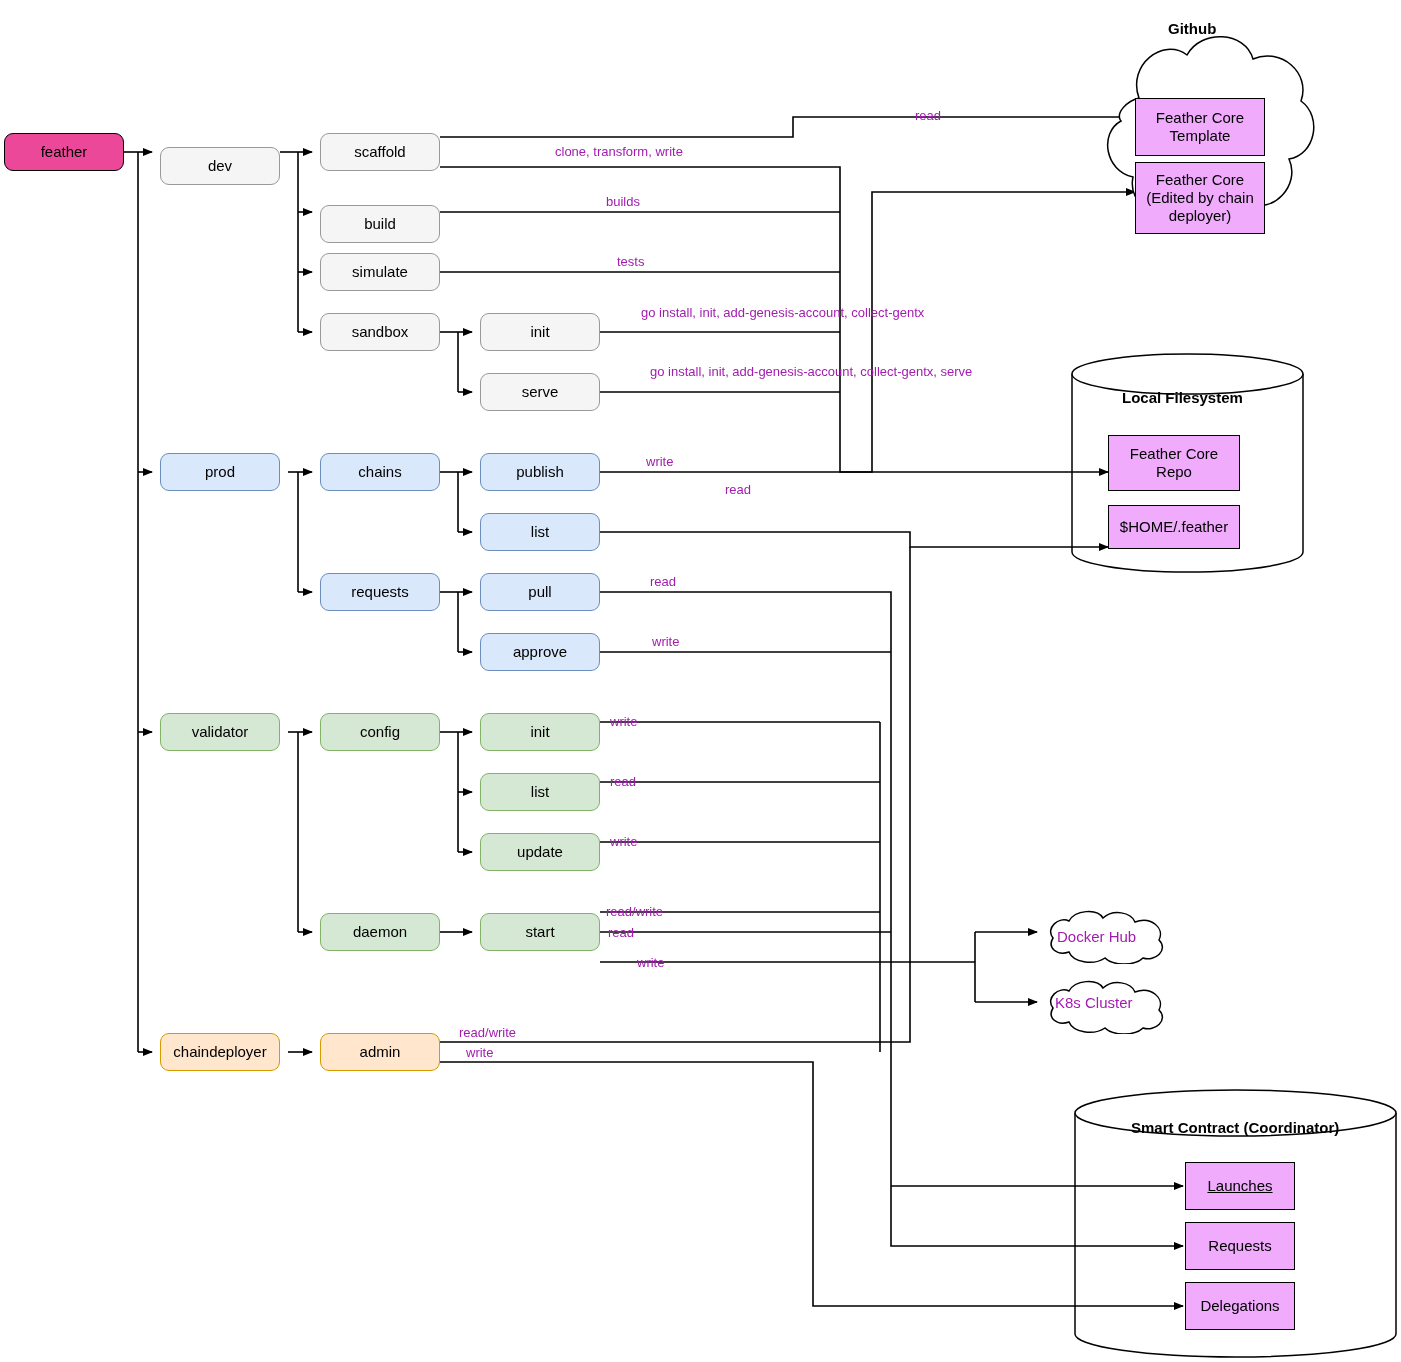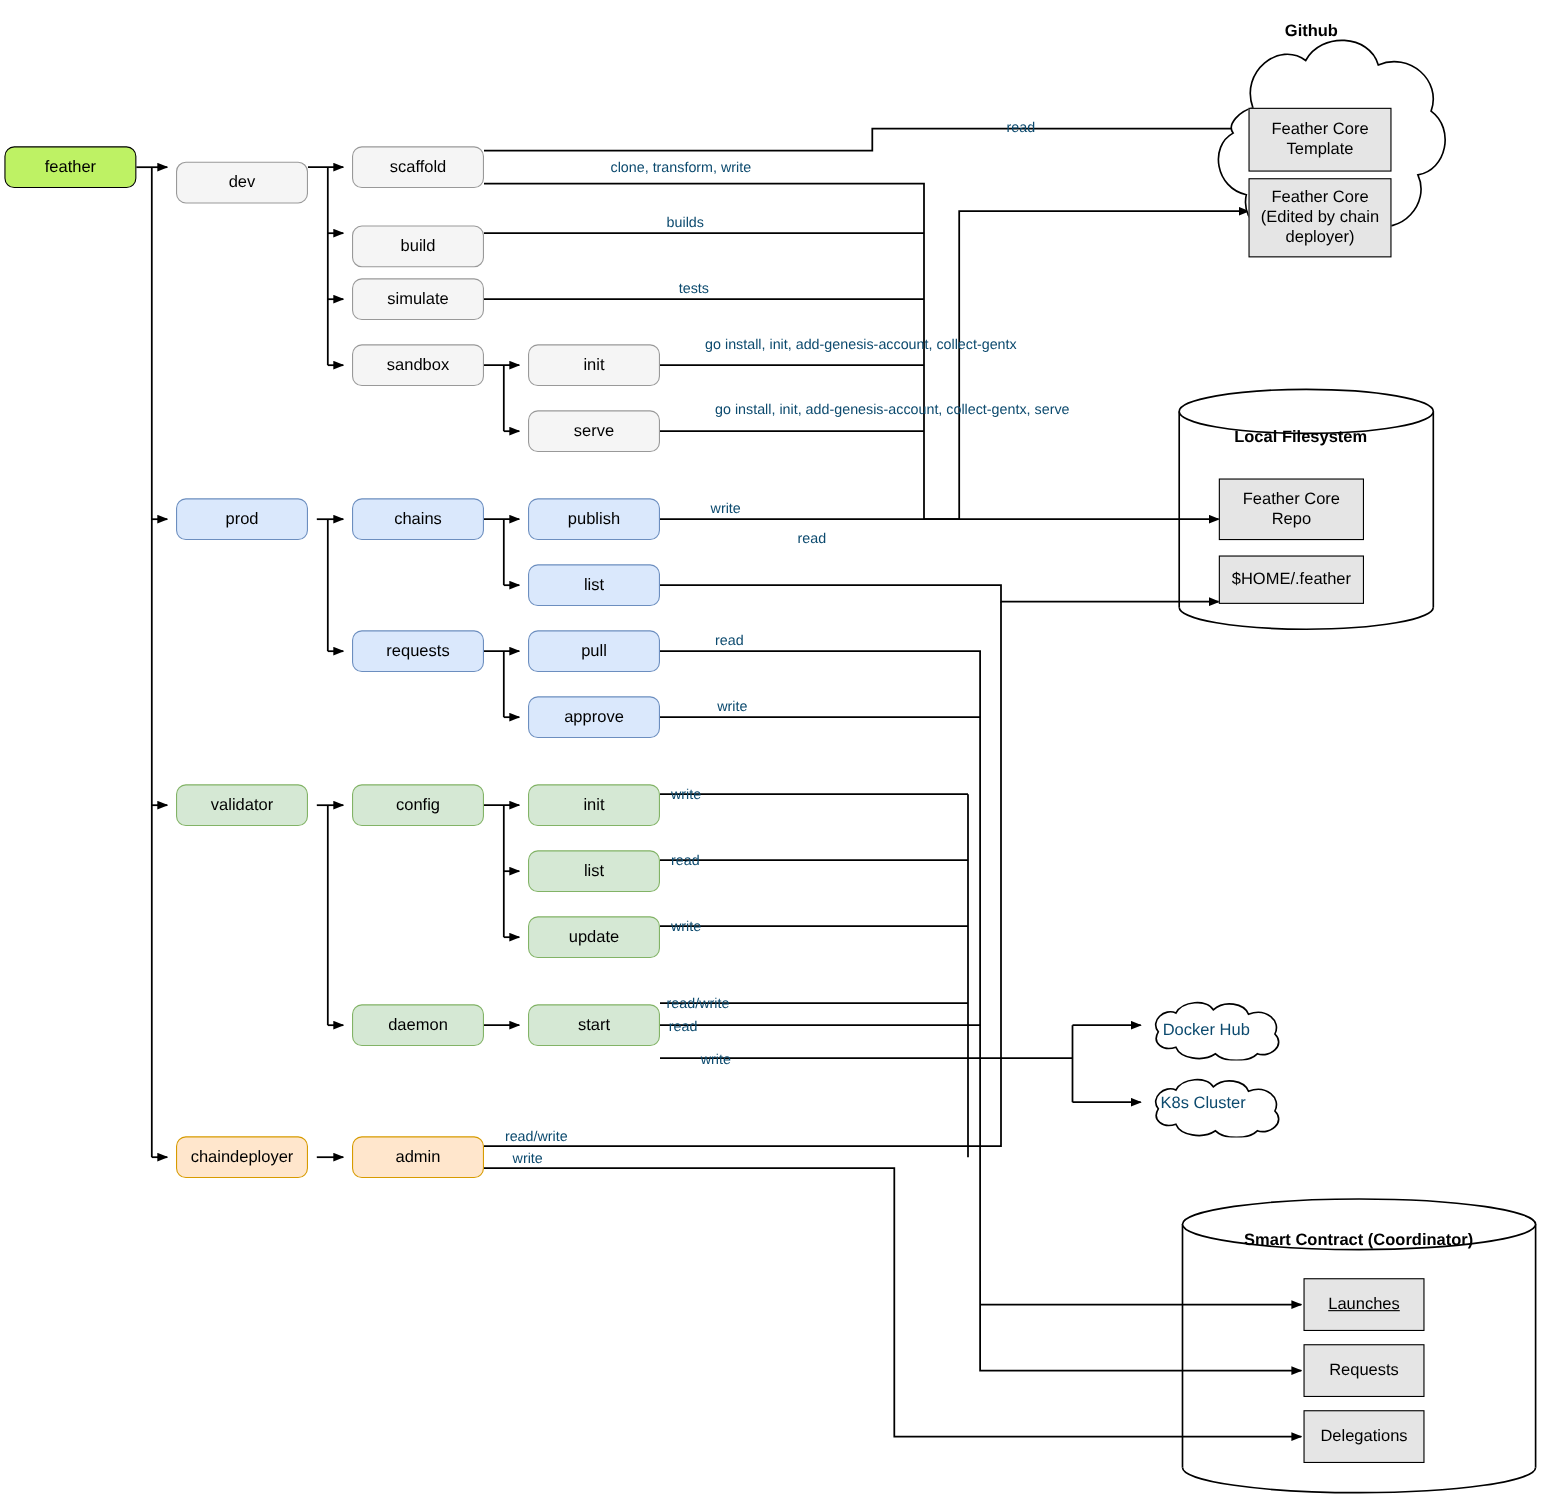--- a/index.html
+++ b/index.html
@@ -3,27 +3,27 @@
 <meta charset="utf-8">
 <style>
   html,body{margin:0;padding:0;background:#ffffff;}
   body{font-family:"Liberation Sans",sans-serif;}
   #stage{position:relative;width:1401px;height:1362px;background:#fff;overflow:hidden;}
   svg#wires{position:absolute;left:0;top:0;width:1401px;height:1362px;}
   .node{position:absolute;box-sizing:border-box;display:flex;align-items:center;justify-content:center;
         text-align:center;font-size:15px;color:#000;line-height:1.2;}
   .rnd{border-radius:9px;}
   .sq{border-radius:0;}
-  .n-root{background:#bef264;border:1.6px solid #000;}
+  .n-root{background:#ec4899;border:1.6px solid #000;}
   .n-gray{background:#f5f5f5;border:1.4px solid #999999;}
   .n-blue{background:#dae8fc;border:1.4px solid #6c8ebf;}
   .n-green{background:#d5e8d4;border:1.4px solid #82b366;}
   .n-orange{background:#ffe6cc;border:1.4px solid #d79b00;}
-  .n-plain{background:#e5e5e5;border:1.5px solid #000000;}
-  .wlabel{position:absolute;font-size:13px;color:#0c4a6e;white-space:nowrap;}
+  .n-plain{background:#f0abfc;border:1.5px solid #000000;}
+  .wlabel{position:absolute;font-size:13px;color:#a21caf;white-space:nowrap;}
   .grouptitle{position:absolute;font-size:15px;font-weight:bold;color:#000;white-space:nowrap;}
 </style>
 </head>
 <body>
 
 <div id="stage">
 
   <svg id="wires" viewBox="0 0 1401 1362">
     <defs>
       <marker id="ah" markerWidth="10" markerHeight="8" refX="9" refY="4" orient="auto" markerUnits="userSpaceOnUse">

